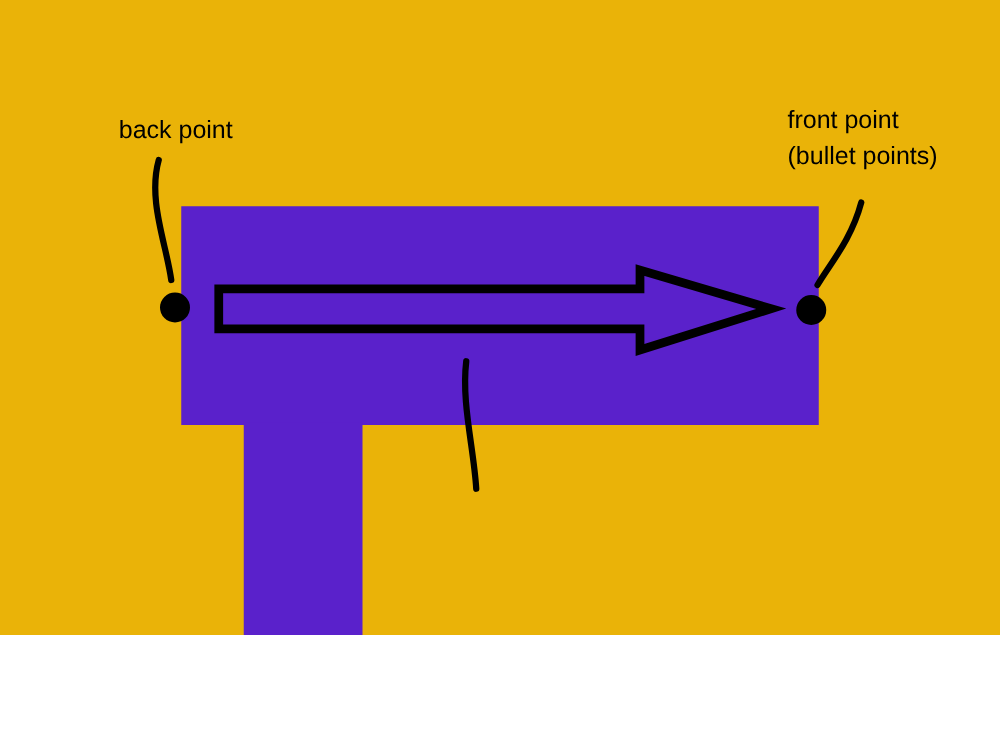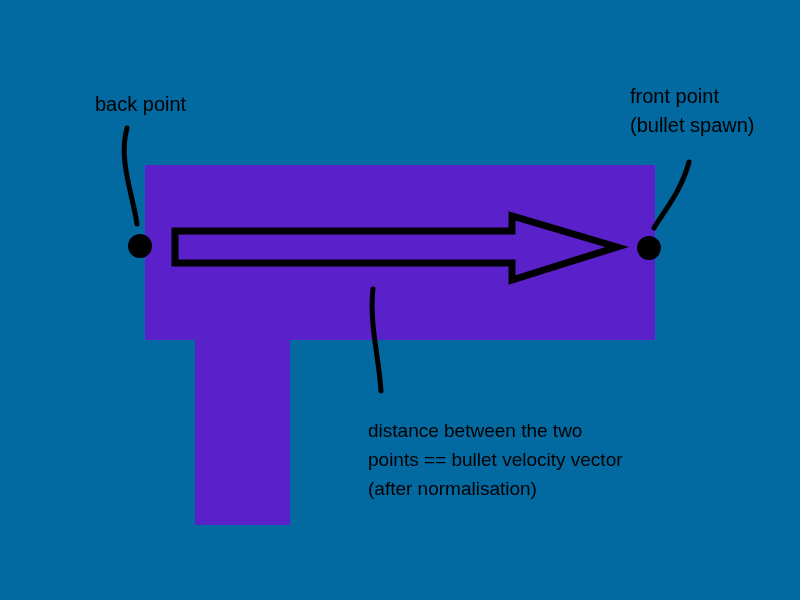--- a/index.html
+++ b/index.html
@@ -4,22 +4,22 @@
 <style>
   html, body {
     margin: 0;
     padding: 0;
     background: #ffffff;
     font-family: "Liberation Sans", sans-serif;
   }
   #canvas {
     position: relative;
     width: 800px;
-    height: 600px;
-    background: #0369a1;
+    height: 508px;
+    background: #eab308;
     overflow: hidden;
   }
   #diagram-svg {
     position: absolute;
     left: 0;
     top: 0;
     width: 800px;
     height: 600px;
   }
   .label {
@@ -50,22 +50,17 @@
 
     <path d="M 127 128 C 118 160 133 195 137 224" fill="none" stroke-width="5" stroke-linecap="round" stroke="#000000"></path>
     <path d="M 689 162 C 681 192 664 211 654 228" fill="none" stroke-width="5" stroke-linecap="round" stroke="#000000"></path>
     <path d="M 373 289 C 369 322 379 358 381 391" fill="none" stroke-width="5" stroke-linecap="round" stroke="#000000"></path>
   </svg>
 
   <div id="back-point-label" class="label">back point</div>
 
   <div id="front-point-label" class="label">
     <div>front point</div>
-    <div>(bullet spawn)</div>
+    <div>(bullet points)</div>
   </div>
 
-  <div id="distance-note" class="label">
-    <div>distance between the two</div>
-    <div>points == bullet velocity vector</div>
-    <div>(after normalisation)</div>
-  </div>
 
 </div>
 
 </body></html>

